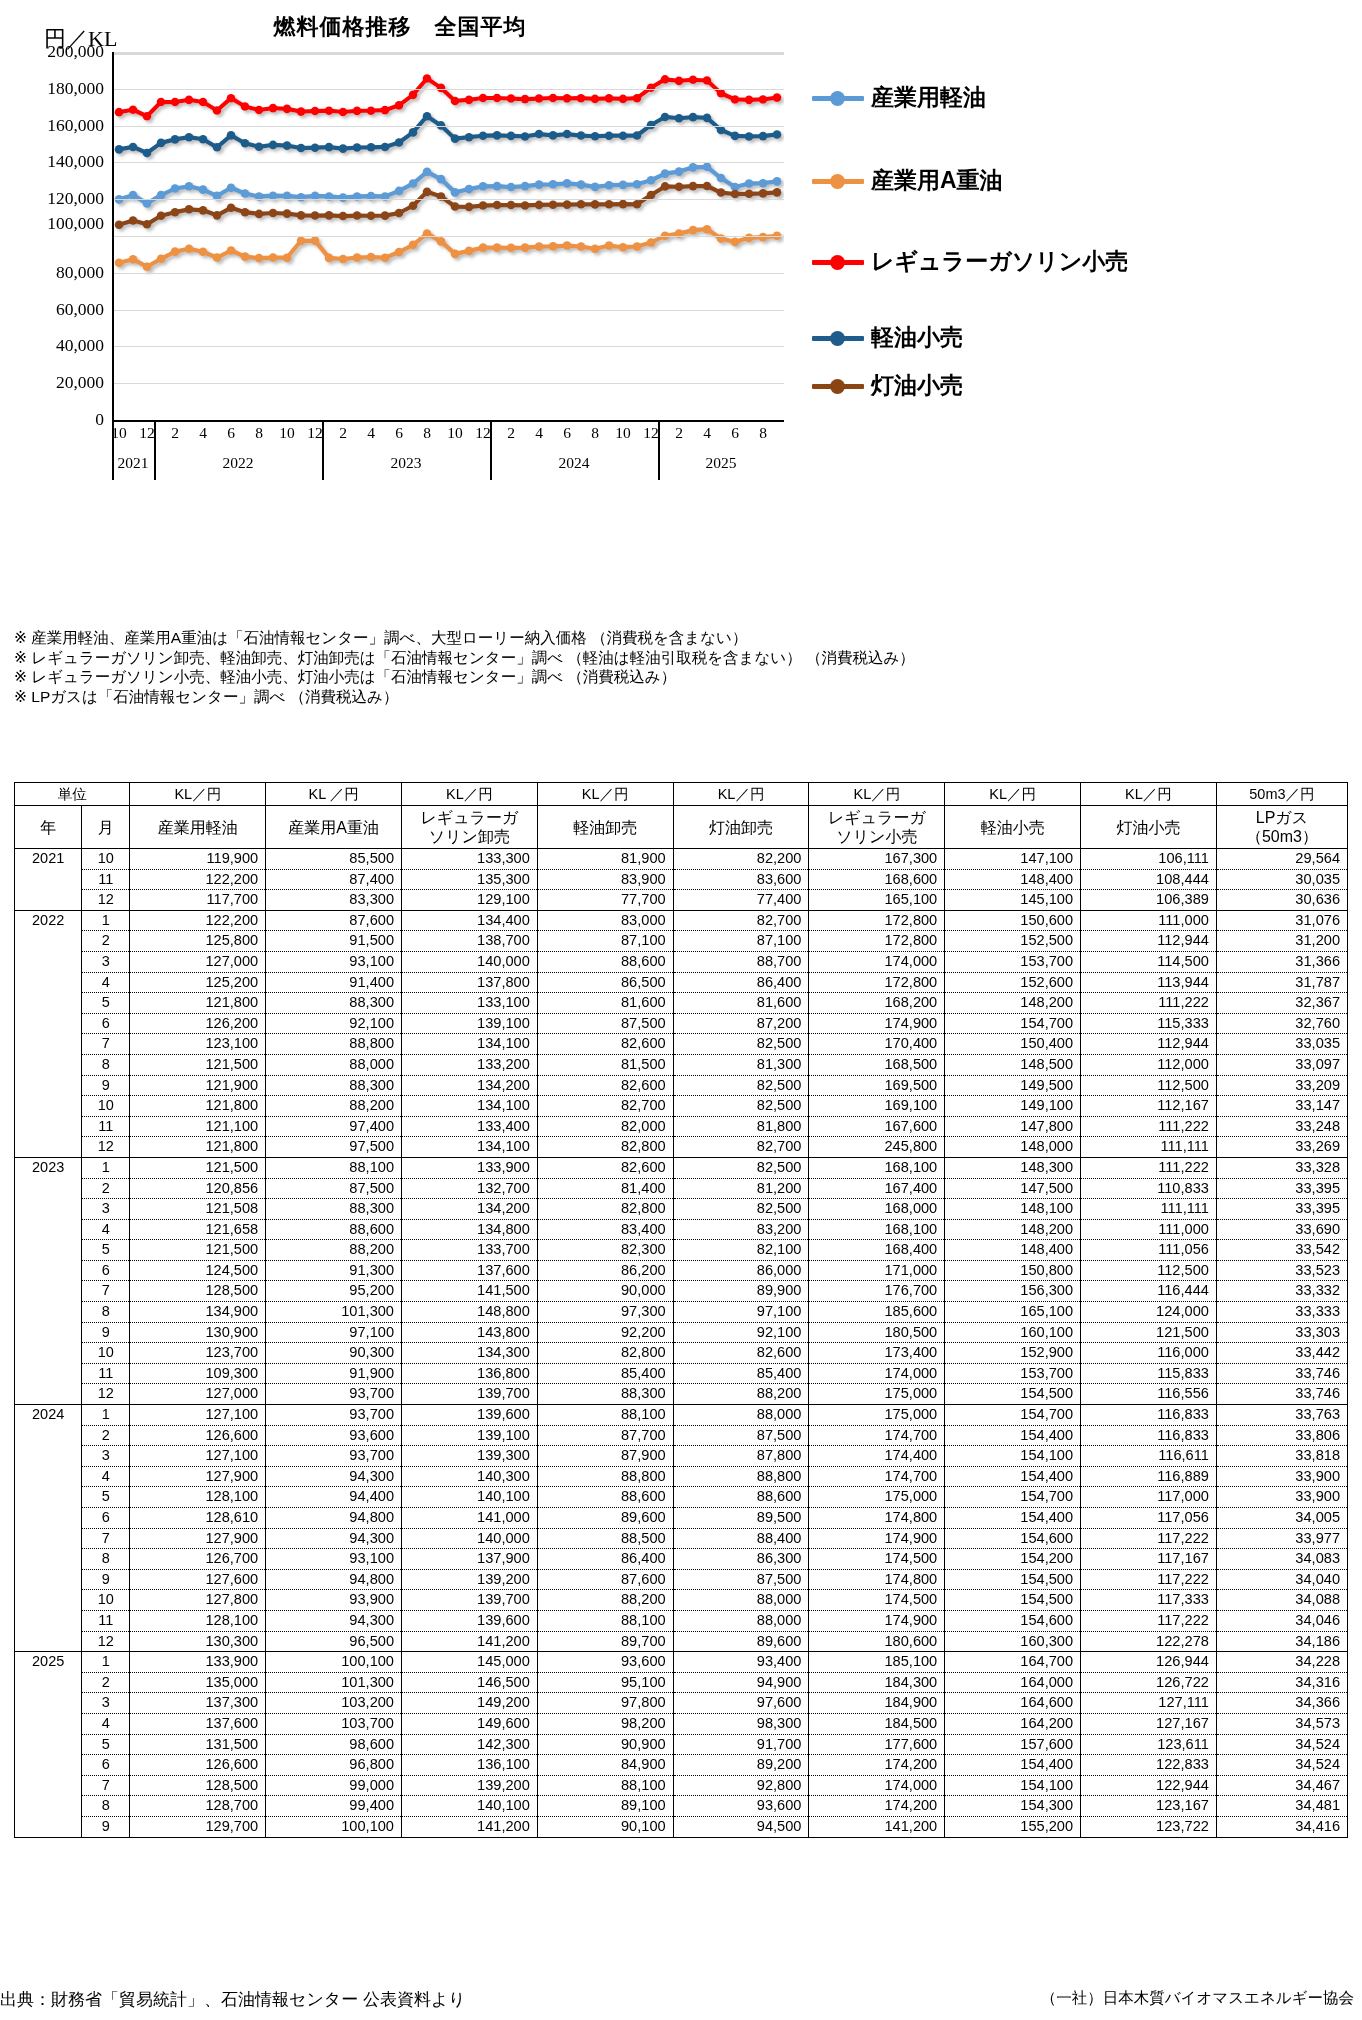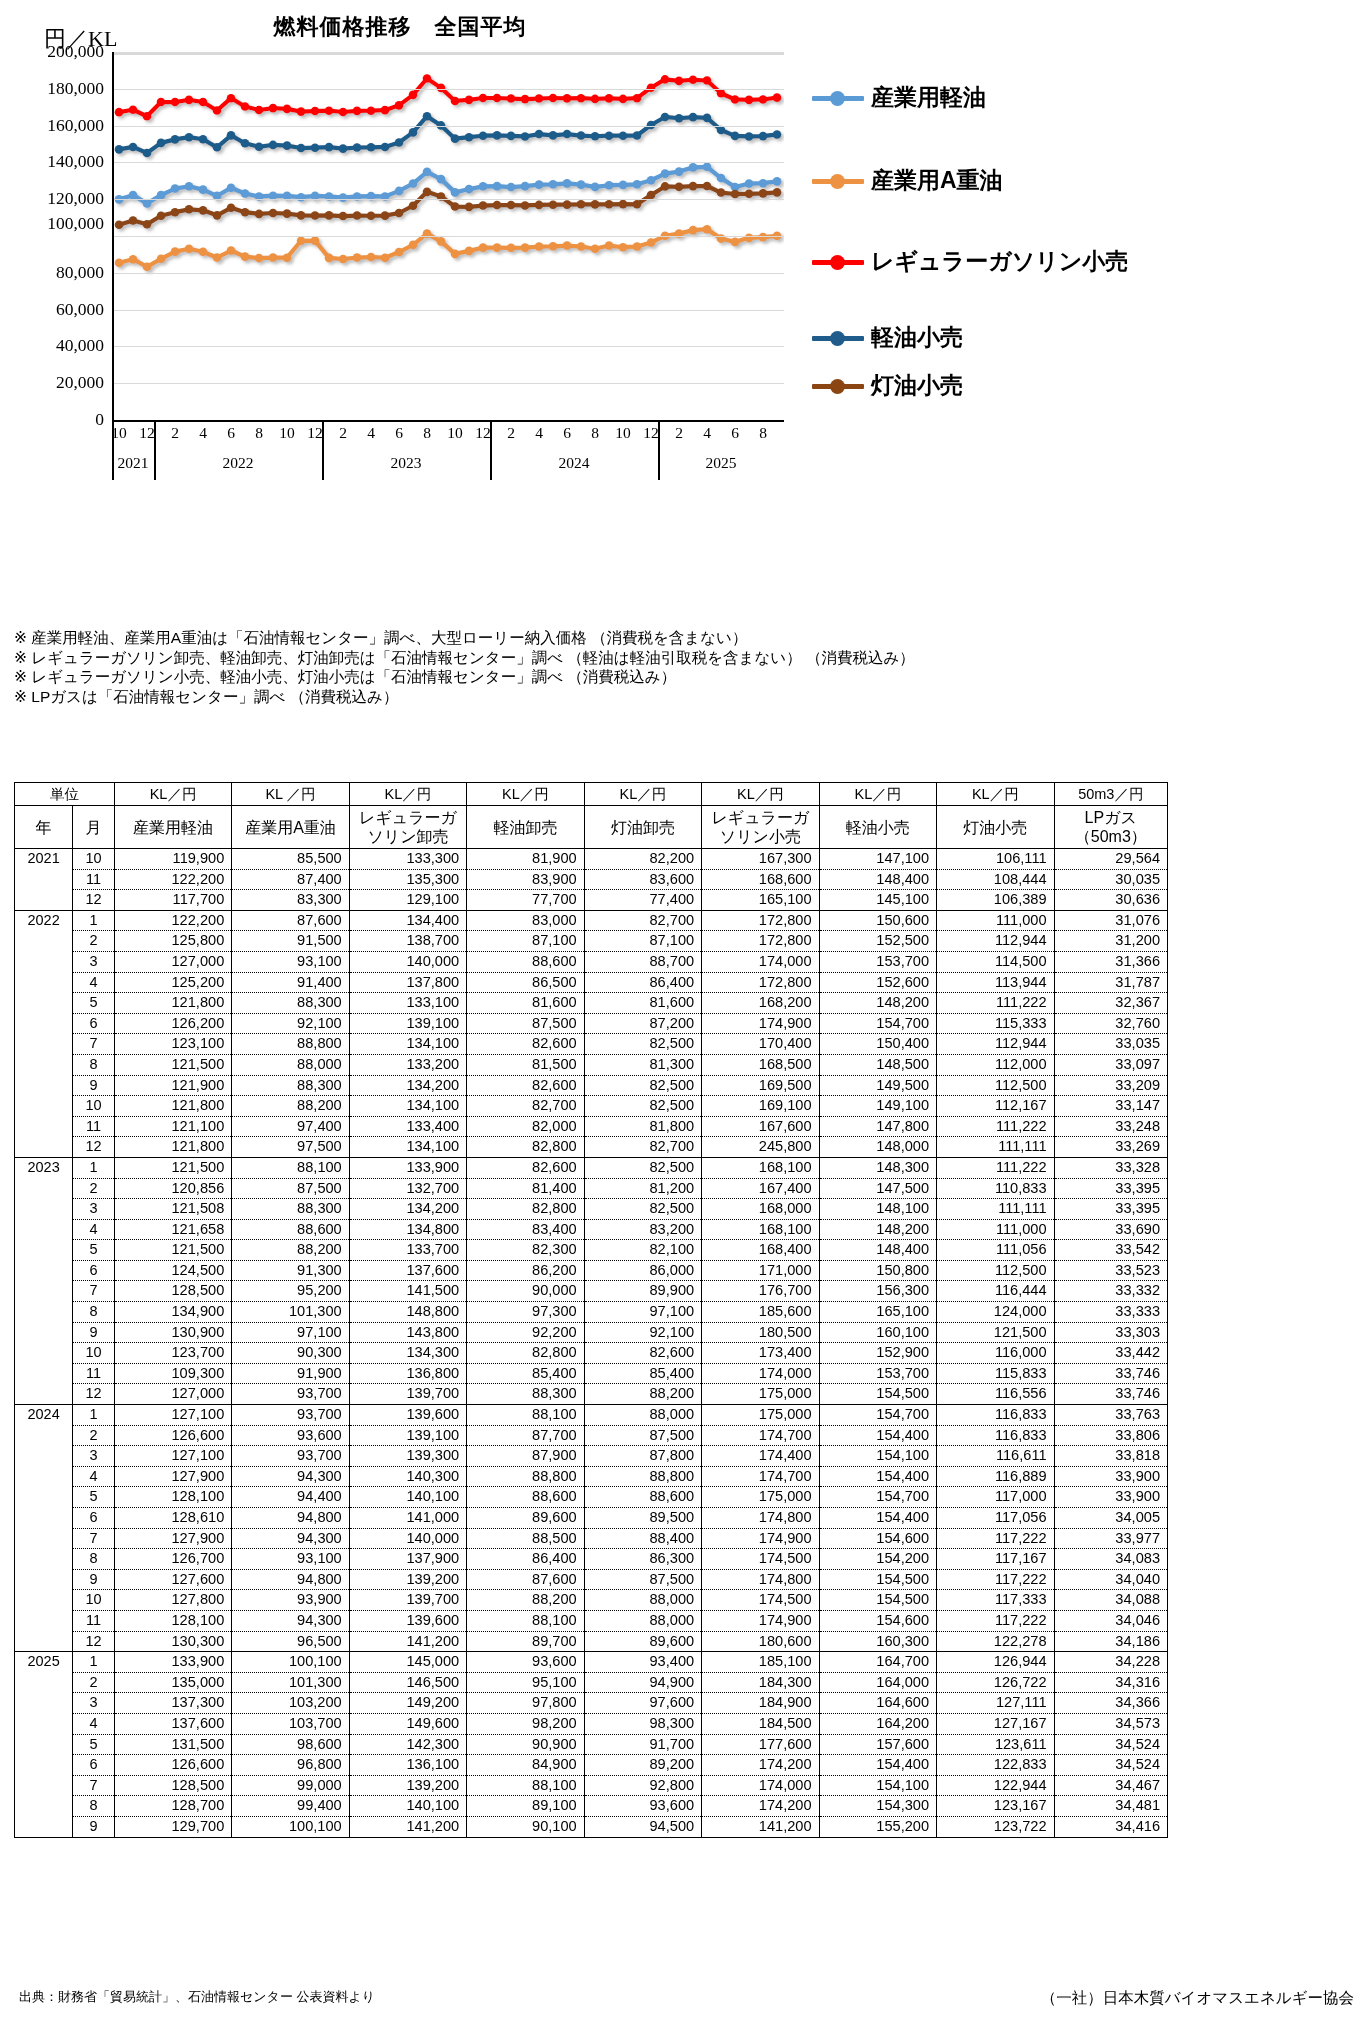--- a/index.html
+++ b/index.html
@@ -61,21 +61,21 @@
   }
   
   #notes{
     position:absolute;left:14px;top:628px;width:1200px;
     font-size:15.5px;line-height:19.5px;
     font-family:"Liberation Sans","DejaVu Sans",sans-serif;
   }
   #notes div{white-space:nowrap;}
   
   #table-wrap{position:absolute;left:14px;top:782px;width:1334px;}
-  table{border-collapse:collapse;width:1154px;table-layout:fixed;
+  table{border-collapse:collapse;width:1334px;table-layout:fixed;
         font-family:"Liberation Sans","DejaVu Sans",sans-serif;}
   table td,table th{
     border:1px solid #000;padding:0;margin:0;
     font-weight:normal;font-size:14px;
   }
   thead td{text-align:center;vertical-align:middle;}
   .hdr-unit td{height:22px;font-size:14.5px;}
   .hdr-name td{height:42px;font-size:16px;line-height:19px;}
   tbody td{height:19.6px;line-height:19.6px;}
   .c-year{width:56px;text-align:center;font-size:14.5px;}
@@ -88,21 +88,21 @@
   tbody tr:first-child td{border-top:1px solid #000;}
   tbody tr.thick-top td{border-top:1px solid #000;}
   td.year-cell{border-top:none;border-bottom:none;}
   
   col.w-year{width:56px;}
   col.w-month{width:40px;}
   col.w-data{width:113px;}
   col.w-lp{width:109px;}
   
   #footer-left{
-    position:absolute;left:19px;top:1988px;font-size:13px;
+    position:absolute;left:0;top:1988px;font-size:17px;
     font-family:"Liberation Sans","DejaVu Sans",sans-serif;white-space:nowrap;
   }
   #footer-right{
     position:absolute;right:8px;top:1988px;font-size:15.5px;
     font-family:"Liberation Sans","DejaVu Sans",sans-serif;white-space:nowrap;
   }
 </style>
 </head>
 <body>
 

